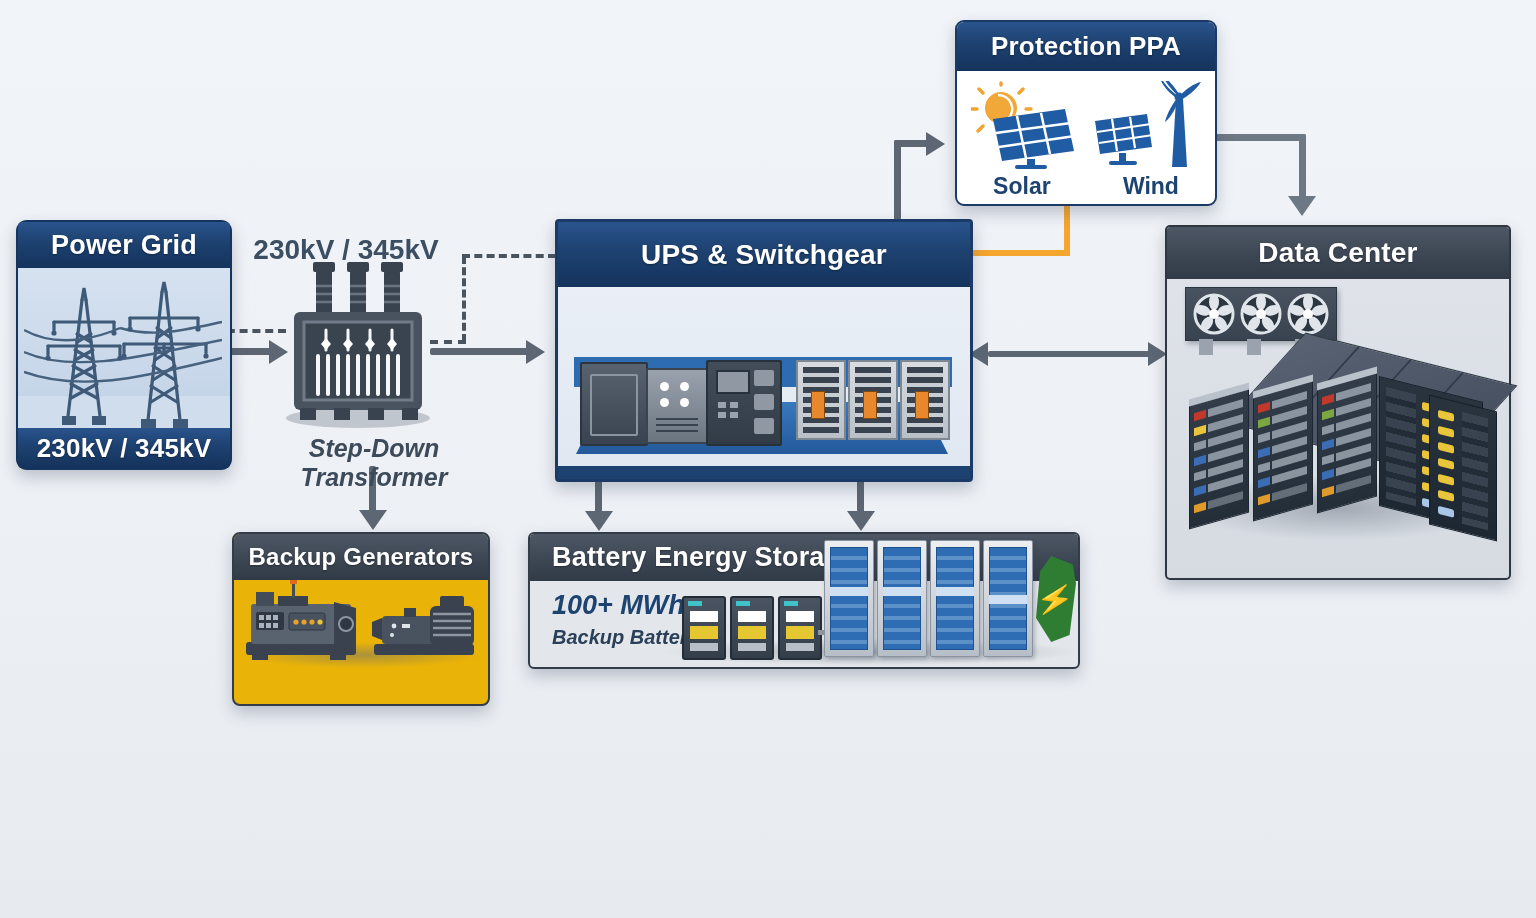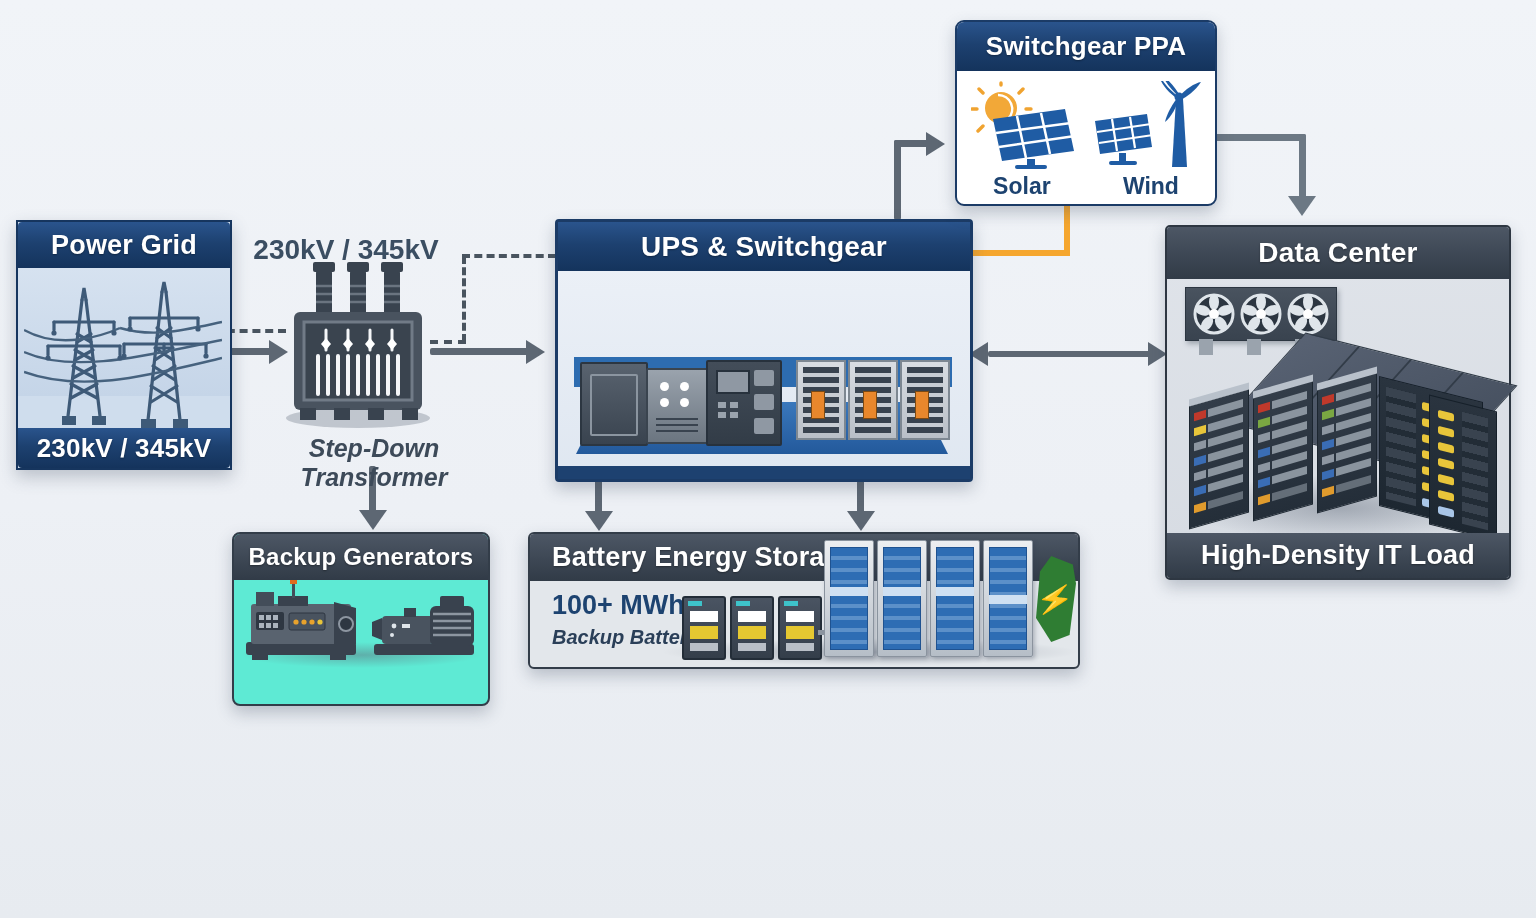--- a/index.html
+++ b/index.html
@@ -14,38 +14,38 @@
   .shaft-v{position:absolute;width:7px;background:#5d6773;border-radius:2px;}
   .dash-h{position:absolute;height:0;border-top:4px dashed #49545f;}
   .dash-v{position:absolute;width:0;border-left:4px dashed #49545f;}
   .tri{position:absolute;width:0;height:0;}
   .tri-r{border-top:12px solid transparent;border-bottom:12px solid transparent;border-left:19px solid #5d6773;}
   .tri-l{border-top:12px solid transparent;border-bottom:12px solid transparent;border-right:19px solid #5d6773;}
   .tri-d{border-left:14px solid transparent;border-right:14px solid transparent;border-top:20px solid #5d6773;}
   .orange-h{position:absolute;height:6px;background:#f5a62e;}
   .orange-v{position:absolute;width:6px;background:#f5a62e;}
   
-  .box{position:absolute;border-radius:0;box-shadow:0 7px 16px rgba(55,70,90,.28);}
+  .box{position:absolute;border-radius:11px;box-shadow:0 7px 16px rgba(55,70,90,.28);}
   .hdr{display:flex;align-items:center;justify-content:center;color:#fff;font-weight:bold;
        text-shadow:0 1px 2px rgba(0,0,0,.35);letter-spacing:.2px;}
   .navy-grad{background:linear-gradient(180deg,#2a548d 0%,#1d4170 45%,#14335c 100%);}
   .slate-grad{background:linear-gradient(180deg,#4d5765 0%,#3d4754 55%,#313b47 100%);}
   
   #power-grid{left:16px;top:220px;width:212px;height:246px;border:2px solid #16355e;background:#cfdded;}
   #power-grid .hdr{height:46px;font-size:27px;border-radius:4px 4px 0 0;}
   #power-grid .body{height:118px;padding:10px 6px 0 6px;background:linear-gradient(180deg,#d6e2f0,#c5d5e8);}
   #power-grid .ftr{position:absolute;left:0;right:0;bottom:0;height:40px;font-size:26px;border-radius:0 0 4px 4px;}
   
   .xfmr-label{position:absolute;left:246px;top:234px;width:200px;text-align:center;
               font-size:28px;font-weight:bold;color:#3b4e62;}
   .xfmr-caption{position:absolute;left:252px;top:434px;width:244px;text-align:center;
                 font-size:25px;font-weight:bold;font-style:italic;color:#3d4a59;}
   
   #ups{left:555px;top:219px;width:412px;height:257px;border:3px solid #1b3b66;background:linear-gradient(180deg,#eef2f8,#dfe7f1);border-radius:4px;}
-  #ups .hdr{height:49px;font-size:28px;}
+  #ups .hdr{height:65px;font-size:28px;}
   #ups .subbox{position:absolute;left:16px;top:62px;right:16px;height:52px;background:linear-gradient(180deg,#ffffff,#f2f5f9);
                border:1px solid #c6cfdb;border-radius:9px;display:flex;align-items:center;justify-content:center;
                font-size:22px;font-weight:bold;font-style:italic;color:#1d4370;box-shadow:0 2px 4px rgba(40,60,90,.15);}
   #ups .band{position:absolute;left:0;right:0;bottom:0;height:13px;background:#1d4170;}
   #ups .platform{position:absolute;left:18px;top:180px;width:372px;height:52px;
                  background:linear-gradient(180deg,#3a78bc,#23599b);
                  clip-path:polygon(7% 0,93% 0,100% 100%,0 100%);}
   #ups .bband{position:absolute;left:16px;top:135px;width:378px;height:30px;background:#2d6cb0;}
   .cab{position:absolute;border-radius:2px;}
   .cab1{left:22px;top:140px;width:64px;height:80px;background:linear-gradient(180deg,#59636f,#39434f);border:2px solid #2c3641;}
@@ -70,29 +70,29 @@
   #data-center{left:1165px;top:225px;width:342px;height:351px;border:2px solid #2e3742;background:linear-gradient(180deg,#e0e4ea,#d6dbe2);border-radius:5px;}
   #data-center .hdr{height:52px;font-size:28px;border-radius:3px 3px 0 0;}
   #fans-panel{position:absolute;left:18px;top:60px;width:150px;height:52px;background:linear-gradient(180deg,#49535f,#39434f);
               border:1px solid #2c3641;display:flex;align-items:center;justify-content:space-around;box-shadow:2px 3px 5px rgba(50,60,75,.35);}
   .fan-leg{position:absolute;width:14px;height:16px;background:#9aa3ad;}
   #cooling-label{position:absolute;left:176px;top:68px;width:148px;height:42px;background:#3d4754;border:1px solid #5a6470;
                  display:flex;align-items:center;justify-content:center;color:#fff;font-weight:bold;font-size:20px;
                  box-shadow:2px 3px 5px rgba(50,60,75,.35);}
   #data-center .ftr{position:absolute;left:0;right:0;bottom:0;height:45px;font-size:27px;border-radius:0 0 3px 3px;}
   
-  #generators{left:232px;top:532px;width:254px;height:170px;border:2px solid #333d49;background:#5eead4;border-radius:8px;}
+  #generators{left:232px;top:532px;width:254px;height:170px;border:2px solid #333d49;background:#eab308;border-radius:8px;}
   #generators .hdr{height:46px;font-size:24px;border-radius:6px 6px 0 0;}
   #generators .caption{position:absolute;left:0;right:0;bottom:6px;text-align:center;
                        font-size:24px;font-weight:bold;font-style:italic;color:#21436b;}
   
   #battery{left:528px;top:532px;width:548px;height:133px;border:2px solid #333d49;background:#e3e7eb;border-radius:6px;}
   #battery .hdr{position:absolute;left:0;right:0;top:0;height:47px;font-size:27px;justify-content:flex-start;
                 padding-left:22px;border-radius:4px 4px 0 0;}
-  #battery .cap{position:absolute;left:22px;top:56px;font-size:27px;font-weight:bold;color:#1d4370;}
+  #battery .cap{position:absolute;left:22px;top:56px;font-size:27px;font-weight:bold;font-style:italic;color:#1d4370;}
   #battery .cap2{position:absolute;left:22px;top:92px;font-size:20px;font-weight:bold;font-style:italic;color:#2a3f58;}
   .sbat{position:absolute;top:62px;width:40px;height:60px;background:linear-gradient(180deg,#4a5462,#343e4a);
         border:2px solid #232d38;border-radius:3px;}
   .sbat:before{content:"";position:absolute;left:4px;top:3px;width:14px;height:5px;background:#3ec3ca;}
   .sbat .s1{position:absolute;left:6px;top:13px;right:6px;height:11px;background:#fff;}
   .sbat .s2{position:absolute;left:6px;top:28px;right:6px;height:13px;background:#e5c831;}
   .sbat .s3{position:absolute;left:6px;top:45px;right:6px;height:8px;background:#b9bfc7;}
   .bcab{position:absolute;top:6px;width:48px;height:115px;background:linear-gradient(180deg,#eceef1,#b6bec7);
         border:1px solid #8a939e;border-radius:2px;box-shadow:2px 2px 4px rgba(50,60,80,.3);}
   .bcab .inner{position:absolute;left:5px;top:6px;right:5px;bottom:6px;
@@ -274,21 +274,21 @@
       </div>
     <div class="panel" style="left:342px;">
         <div class="rows"></div>
         <div class="org"></div>
       </div>
   </div>
   <div class="band"></div>
 </div>
 
 <div class="box" id="renewable">
-  <div class="hdr navy-grad">Switchgear PPA</div>
+  <div class="hdr navy-grad">Protection PPA</div>
   <div class="icons">
     <span>
       <svg width="108" height="88" viewBox="0 0 108 88">
         <g stroke="#f0a330" stroke-width="3.4" stroke-linecap="round">
           <path d="M30,4 v-2 M12,12 l-4,-4 M48,12 l4,-4 M6,28 h-5 M55,28 h5 M12,45 l-5,5 M49,45 l4,4"></path>
         </g>
         <circle cx="30" cy="27" r="16" fill="#f2a838"></circle>
         <path d="M27,14 a14,14 0 0 1 10,24" fill="none" stroke="#ffffff" stroke-width="2.5"></path>
         <polygon points="22,38 94,28 103,70 31,80" fill="#1f5ca4"></polygon>
         <g stroke="#ffffff" stroke-width="2.5" fill="none">
@@ -440,21 +440,20 @@
       <div class="yled" style="left:8px;top:12px;"></div>
         <div class="yled" style="left:8px;top:28px;"></div>
       <div class="yled" style="left:8px;top:44px;"></div>
         <div class="yled" style="left:8px;top:60px;"></div>
       <div class="yled" style="left:8px;top:76px;"></div>
         <div class="yled" style="left:8px;top:92px;"></div>
       <div class="yled" style="left:8px;top:108px;background:#a9c6e8;"></div>
       <div class="col" style="left:32px;width:26px;"></div>
     </div>
   </div>
-  <div class="ftr hdr slate-grad">High-Density IT Load</div>
 </div>
 
 <div class="box" id="generators">
   <div class="hdr slate-grad">Backup Generators</div>
   <div style="position:absolute;left:0;top:46px;width:254px;height:86px;">
     <div class="gshadow" style="left:6px;top:62px;width:242px;height:26px;"></div>
     <svg width="254" height="86" viewBox="0 0 254 86" style="position:absolute;left:0;top:0;">
       <rect x="12" y="62" width="110" height="13" rx="3" fill="#39424e"></rect>
       <rect x="18" y="75" width="16" height="5" fill="#39424e"></rect>
         <rect x="96" y="75" width="16" height="5" fill="#39424e"></rect>

